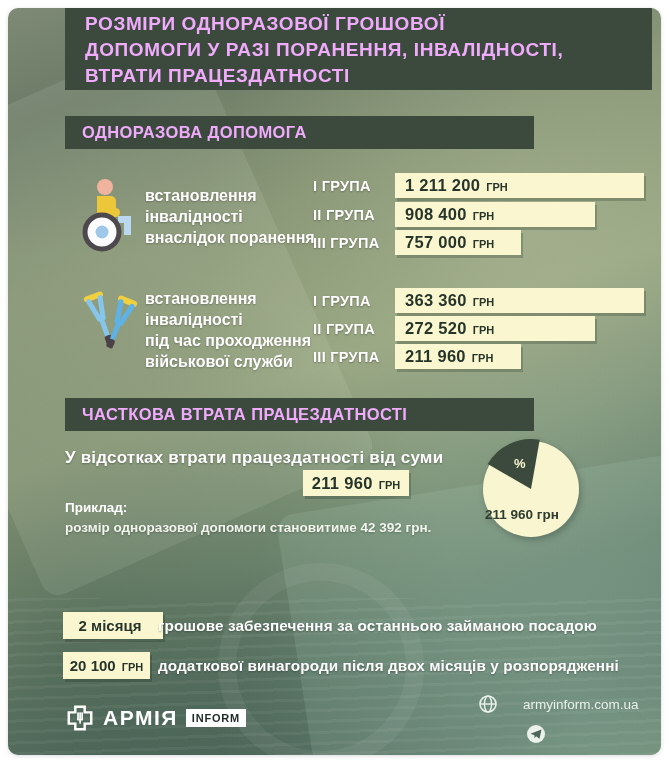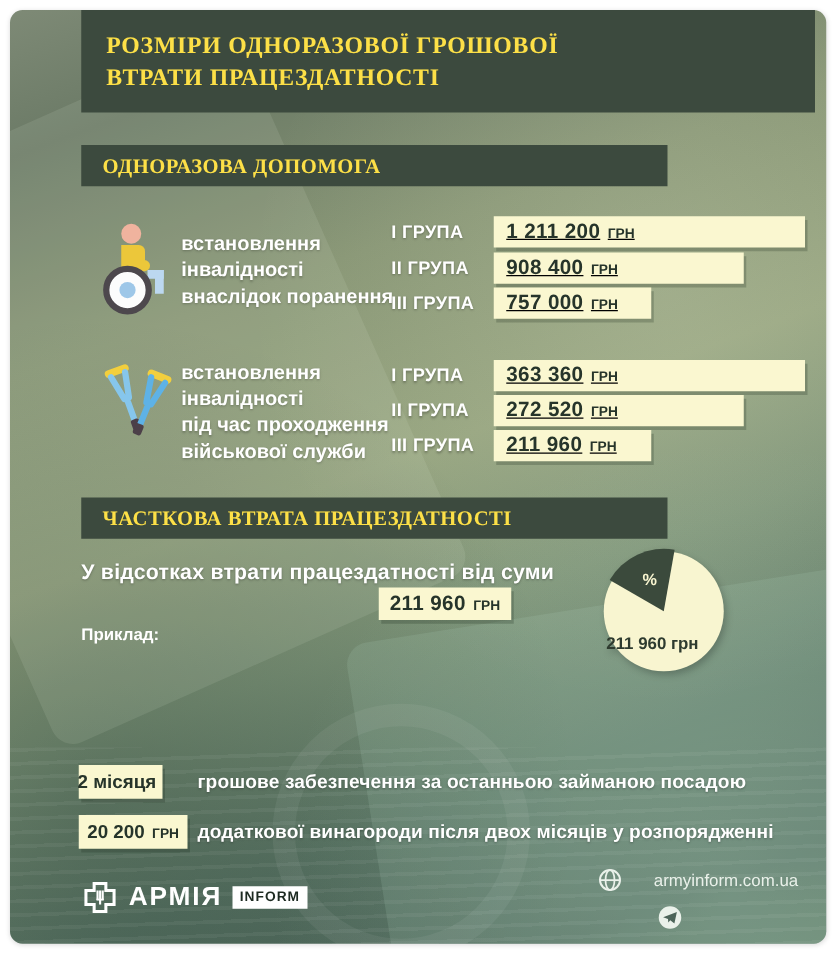--- a/index.html
+++ b/index.html
@@ -11,50 +11,50 @@
     background:radial-gradient(circle at 80% 30%,rgba(235,240,215,0.18),transparent 45%),
                radial-gradient(circle at 88% 95%,rgba(170,210,185,0.30),transparent 40%),
                radial-gradient(circle at 10% 85%,rgba(20,45,40,0.30),transparent 45%);}
   .deco{position:absolute;pointer-events:none;}
   .deco-note1{left:-70px;top:70px;width:360px;height:470px;background:rgba(235,242,222,0.10);transform:rotate(-24deg);border-radius:18px;}
   .deco-note2{left:290px;top:470px;width:470px;height:330px;background:rgba(185,220,200,0.14);transform:rotate(-9deg);border-radius:18px;}
   .deco-ring{left:210px;top:555px;width:170px;height:170px;border:18px solid rgba(255,255,255,0.06);border-radius:50%;}
   .deco-lines{left:0;top:590px;width:653px;height:157px;background:repeating-linear-gradient(-2deg,rgba(255,255,255,0.05) 0 3px,transparent 3px 11px);}
 
   .abs{position:absolute;}
-  .darkbox{background:#3c4a3e;color:#fde047;font-family:Liberation Serif, serif;}
+  .darkbox{background:#3c4a3e;color:#f0abfc;}
   .title-box{left:57px;top:0;width:587px;height:82px;display:flex;flex-direction:column;justify-content:center;padding:2px 20px 0;box-sizing:border-box;}
   .title-line{font-size:19px;font-weight:800;letter-spacing:0.6px;line-height:26px;white-space:nowrap;}
   .section-bar{left:57px;width:469px;height:33px;display:flex;align-items:center;padding-left:17px;box-sizing:border-box;
     font-size:16.5px;font-weight:800;letter-spacing:0.4px;}
   .sb1{top:108px;}
   .sb2{top:390px;}
   .sb3{top:557px;font-size:14.6px;letter-spacing:-0.1px;}
 
   .desc{color:#ffffff;font-size:16px;font-weight:600;line-height:21px;text-shadow:0 1px 2px rgba(0,0,0,0.25);}
   .desc1{left:137px;top:177px;}
   .desc2{left:137px;top:280px;}
 
   .bar-row{left:305px;height:25px;display:flex;align-items:center;}
   .glabel{position:absolute;left:0;width:78px;color:#ffffff;font-size:14.5px;font-weight:800;letter-spacing:0.3px;text-shadow:0 1px 2px rgba(0,0,0,0.3);}
   .vbar{position:absolute;left:82px;top:0;height:25px;background:#faf7d0;box-shadow:2px 3px 0 rgba(25,35,25,0.22);
-    display:flex;align-items:center;padding-left:10px;box-sizing:border-box;gap:6px;text-decoration:underline;}
+    display:flex;align-items:center;padding-left:10px;box-sizing:border-box;gap:6px;}
   .w1{width:249px;} .w2{width:200px;} .w3{width:126px;}
   .amount{font-size:16.5px;font-weight:800;color:#26342a;letter-spacing:0.3px;white-space:nowrap;}
   .unit{font-size:11px;font-weight:700;color:#26342a;text-transform:uppercase;padding-top:3px;white-space:nowrap;}
 
   .lead{left:57px;top:440px;color:#ffffff;font-size:17px;font-weight:800;letter-spacing:0.2px;text-shadow:0 1px 2px rgba(0,0,0,0.3);}
   .cream-badge{background:#faf7d0;box-shadow:2px 3px 0 rgba(25,35,25,0.22);display:flex;align-items:center;justify-content:center;gap:6px;box-sizing:border-box;}
   .amount-badge{left:295px;top:462px;width:106px;height:26px;}
   .example-label{left:57px;top:492px;color:#ffffff;font-size:13.5px;font-weight:800;}
   .example-text{left:57px;top:510px;color:#f2f5ee;font-size:13.5px;font-weight:600;line-height:19px;text-shadow:0 1px 2px rgba(0,0,0,0.25);}
 
   .pie-svg{left:464px;top:422px;filter:drop-shadow(2px 3px 3px rgba(0,0,0,0.22));}
 
-  .lim-badge1{left:55px;top:604px;width:67px;height:27px;}
+  .lim-badge1{left:55px;top:604px;width:100px;height:27px;}
   .lim-badge2{left:55px;top:644px;width:87px;height:27px;}
   .lim-text{color:#ffffff;font-size:15.3px;font-weight:800;letter-spacing:0.1px;display:flex;align-items:center;height:27px;text-shadow:0 1px 2px rgba(0,0,0,0.3);}
   .lt1{left:150px;top:604px;} .lt2{left:150px;top:644px;}
   .badge-text{font-size:15px;font-weight:800;color:#26342a;white-space:nowrap;}
 
   .logo{left:57px;top:694px;display:flex;align-items:center;gap:8px;height:32px;}
   .logo-text{color:#ffffff;font-size:21px;font-weight:800;letter-spacing:1.5px;text-align:right;}
   .logo-badge{background:#ffffff;color:#1d2a21;font-size:11px;font-weight:800;letter-spacing:0.8px;padding:3px 6px;}
   .flink{left:470px;display:flex;align-items:center;gap:25px;color:#eaf1ea;font-size:13.5px;font-weight:500;}
   .fl1{top:686px;} .fl2{top:716px;flex-direction:column;}
@@ -63,20 +63,21 @@
 <body>
 
 <div class="card">
   <div class="deco deco-note1"></div>
   <div class="deco deco-note2"></div>
   <div class="deco deco-ring"></div>
   <div class="deco deco-lines"></div>
 
   <div class="abs darkbox title-box">
     <div class="title-line">РОЗМІРИ ОДНОРАЗОВОЇ ГРОШОВОЇ</div>
+    <div class="title-line">ДОПОМОГИ У РАЗІ ПОРАНЕННЯ, ІНВАЛІДНОСТІ,</div>
     <div class="title-line">ВТРАТИ ПРАЦЕЗДАТНОСТІ</div>
   </div>
 
   <div class="abs darkbox section-bar sb1">ОДНОРАЗОВА ДОПОМОГА</div>
 
   <svg class="abs" style="left:70px;top:168px;" width="64" height="84" viewBox="0 0 64 84">
     <circle cx="27" cy="11" r="8" fill="#f0b39e"></circle>
     <path d="M19 20 h14 a5 5 0 0 1 5 5 v12 a5 5 0 0 1 -5 5 h-14 z" fill="#ecc73a"></path>
     <rect x="26" y="32" width="16" height="9" rx="4.5" fill="#ecc73a"></rect>
     <rect x="40" y="40" width="13" height="7" fill="#bcd8f0"></rect>
@@ -155,38 +156,39 @@
 
   <div class="abs darkbox section-bar sb2">ЧАСТКОВА ВТРАТА ПРАЦЕЗДАТНОСТІ</div>
 
   <div class="abs lead">У відсотках втрати працездатності від суми</div>
   <div class="abs cream-badge amount-badge">
     <span class="amount">211 960</span>
     <span class="unit">грн</span>
   </div>
   <div class="abs example-label">Приклад:</div>
   <div class="abs example-text">
+    <div>розмір одноразової допомоги становитиме 42 392 грн.</div>
   </div>
 
   <svg class="abs pie-svg" width="118" height="118" viewBox="-59 -59 118 118">
     <circle cx="0" cy="0" r="48" fill="#f8f5d0"></circle>
     <path d="M0 0 L8.7 -49.2 A50 50 0 0 0 -43.3 -25 Z" fill="#3b4a3c"></path>
     <text x="-17" y="-21" font-size="13" font-weight="800" fill="#f8f5d0">%</text>
     <text x="-46" y="30" font-size="13.5" font-weight="800" fill="#2e3b2f">211 960 грн</text>
   </svg>
 
 
   <div class="abs cream-badge lim-badge1">
     <span class="badge-text">2 місяця</span>
     <span class="unit"></span>
   </div>
   <div class="abs lim-text lt1">грошове забезпечення за останньою займаною посадою</div>
 
   <div class="abs cream-badge lim-badge2">
-    <span class="badge-text">20 200</span>
+    <span class="badge-text">20 100</span>
     <span class="unit">грн</span>
   </div>
   <div class="abs lim-text lt2">додаткової винагороди після двох місяців у розпорядженні</div>
 
   <div class="abs logo">
     <svg width="30" height="30" viewBox="0 0 32 32">
       <path d="M11 4 h10 v6 h7 v12 h-7 v6 h-10 v-6 h-7 v-12 h7 z" fill="none" stroke="#ffffff" stroke-width="2.6"></path>
       <rect x="13" y="10" width="1.8" height="8" fill="#ffffff"></rect>
       <rect x="15.2" y="10" width="1.8" height="12" fill="#ffffff"></rect>
       <rect x="17.4" y="10" width="1.8" height="8" fill="#ffffff"></rect>

